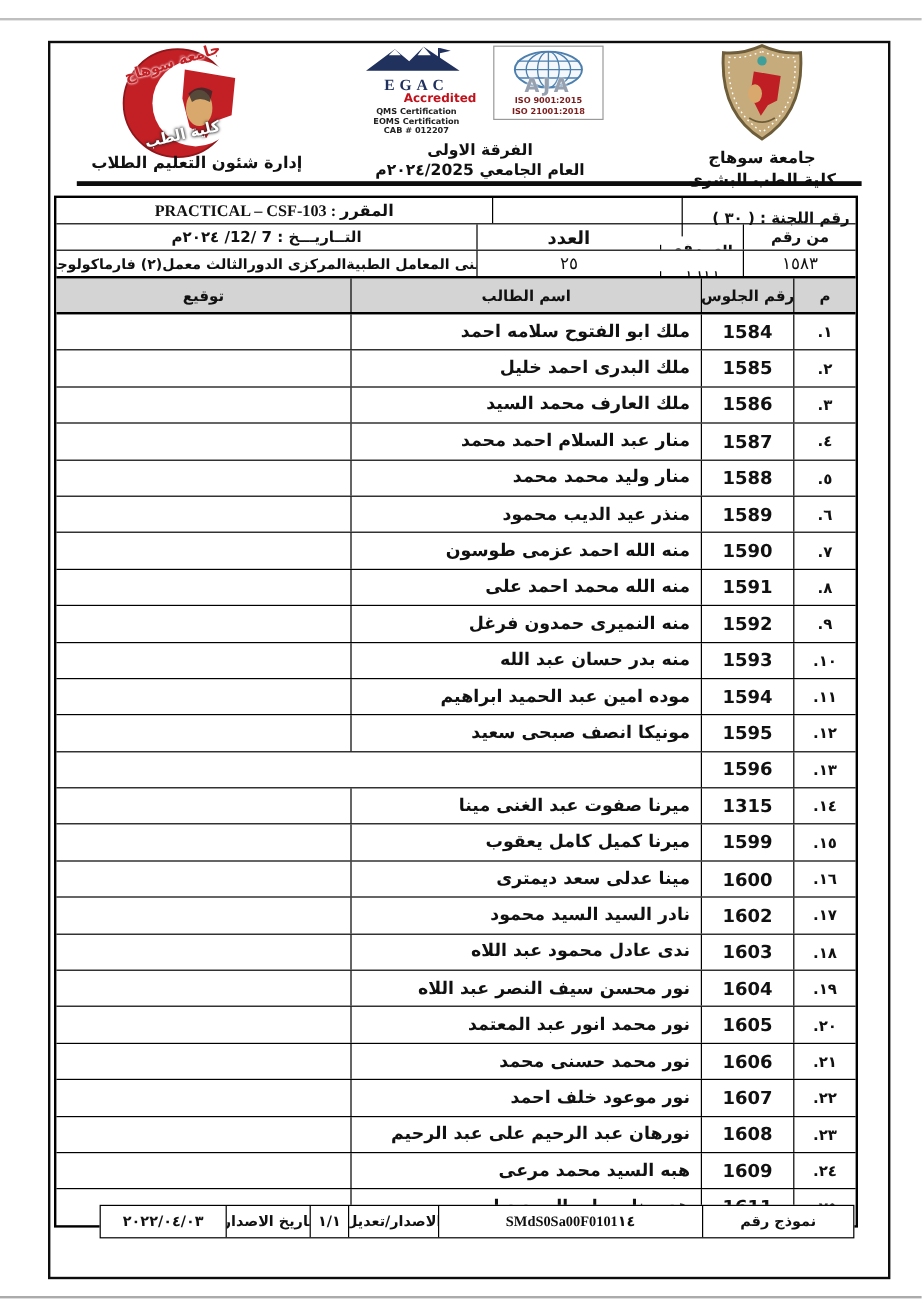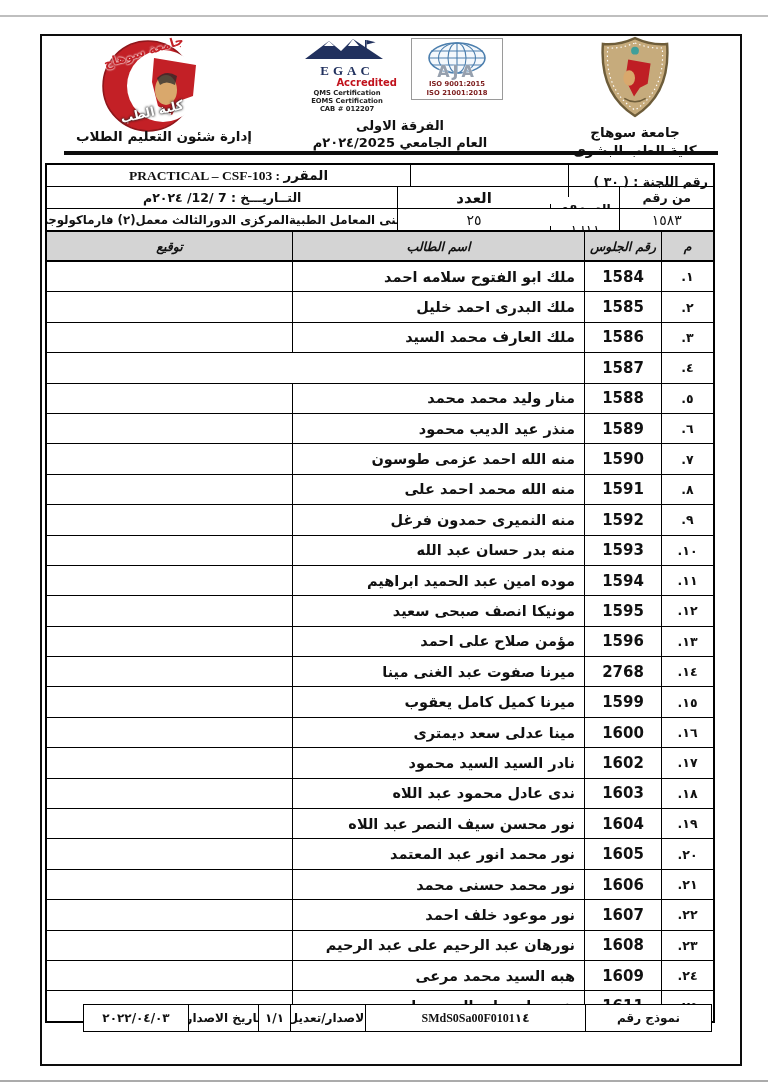--- a/index.html
+++ b/index.html
@@ -46,21 +46,21 @@
   .w-from{width:97px;}   .w-to{width:72px;margin-top:17px;}
   .w-m{width:52px;}      .w-seat{width:77px;}  .w-name{width:292px;} .w-sign{width:245px;}
   .lbl{font-weight:bold;font-size:12.5px;}
   .comm-cell{justify-content:flex-start;padding:16px 5px;font-weight:bold;font-size:12.5px;}
   .course-cell{font-weight:bold;font-size:13.5px;font-family:"Liberation Serif","DejaVu Sans",serif;}
   .date-cell{font-weight:bold;font-size:12.5px;}
   .loc-cell{font-weight:bold;font-size:11.8px;}
   .count-lbl{font-weight:bold;font-size:15px;}
   .num{font-weight:normal;font-size:14px;}
   .ghead{display:flex;height:28px;background:#d4d4d4;border-top:2.8px solid #000;border-bottom:2.8px solid #000;box-sizing:content-box;}
-  .ghead .cell{font-weight:bold;font-size:12.5px;font-style:italic;}
+  .ghead .cell{font-weight:bold;font-size:12.5px;}
   .trow{display:flex;height:29.4px;border-bottom:1.1px solid #000;}
   .trow:last-child{border-bottom:none;}
   .c-idx{font-weight:bold;font-size:12.5px;}
   .c-seat{font-weight:bold;font-size:15px;font-family:"DejaVu Sans",sans-serif;}
   .c-name{justify-content:flex-start;padding:0 9px;font-weight:bold;font-size:14.5px;}
 
   
   .footer-table{position:absolute;left:83px;top:1004px;width:627px;height:26px;border:1.6px solid #000;
                 direction:rtl;display:flex;background:#fff;}
   .footer-table .cell{font-weight:bold;font-size:12px;}
@@ -183,20 +183,21 @@
   <div class="trow">
     <div class="cell div w-m c-idx">٣.</div>
     <div class="cell div w-seat c-seat">1586</div>
     <div class="cell div w-name c-name">ملك العارف محمد السيد</div>
     <div class="cell w-sign"></div>
   </div>
 
   <div class="trow">
     <div class="cell div w-m c-idx">٤.</div>
     <div class="cell div w-seat c-seat">1587</div>
+    <div class="cell div w-name c-name">منار عبد السلام احمد محمد</div>
     <div class="cell w-sign"></div>
   </div>
 
   <div class="trow">
     <div class="cell div w-m c-idx">٥.</div>
     <div class="cell div w-seat c-seat">1588</div>
     <div class="cell div w-name c-name">منار وليد محمد محمد</div>
     <div class="cell w-sign"></div>
   </div>
 
@@ -245,27 +246,26 @@
   <div class="trow">
     <div class="cell div w-m c-idx">١٢.</div>
     <div class="cell div w-seat c-seat">1595</div>
     <div class="cell div w-name c-name">مونيكا انصف صبحى سعيد</div>
     <div class="cell w-sign"></div>
   </div>
 
   <div class="trow">
     <div class="cell div w-m c-idx">١٣.</div>
     <div class="cell div w-seat c-seat">1596</div>
-    <div class="cell div w-name c-name">مؤمن صلاح على احمد</div>
     <div class="cell w-sign"></div>
   </div>
 
   <div class="trow">
     <div class="cell div w-m c-idx">١٤.</div>
-    <div class="cell div w-seat c-seat">2768</div>
+    <div class="cell div w-seat c-seat">1315</div>
     <div class="cell div w-name c-name">ميرنا صفوت عبد الغنى مينا</div>
     <div class="cell w-sign"></div>
   </div>
 
   <div class="trow">
     <div class="cell div w-m c-idx">١٥.</div>
     <div class="cell div w-seat c-seat">1599</div>
     <div class="cell div w-name c-name">ميرنا كميل كامل يعقوب</div>
     <div class="cell w-sign"></div>
   </div>

